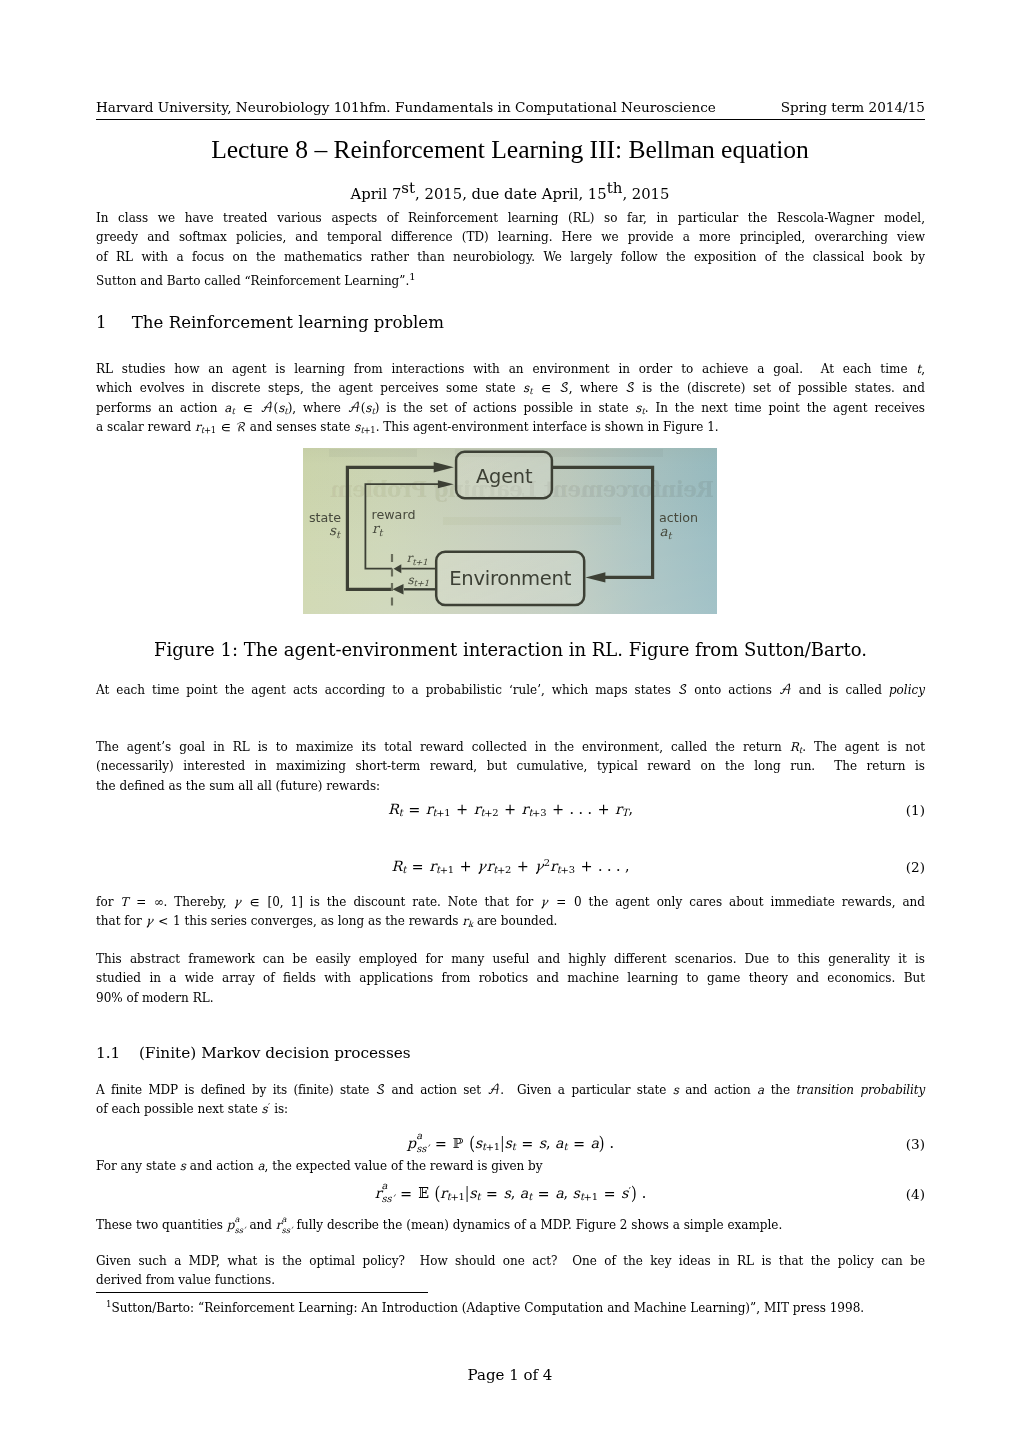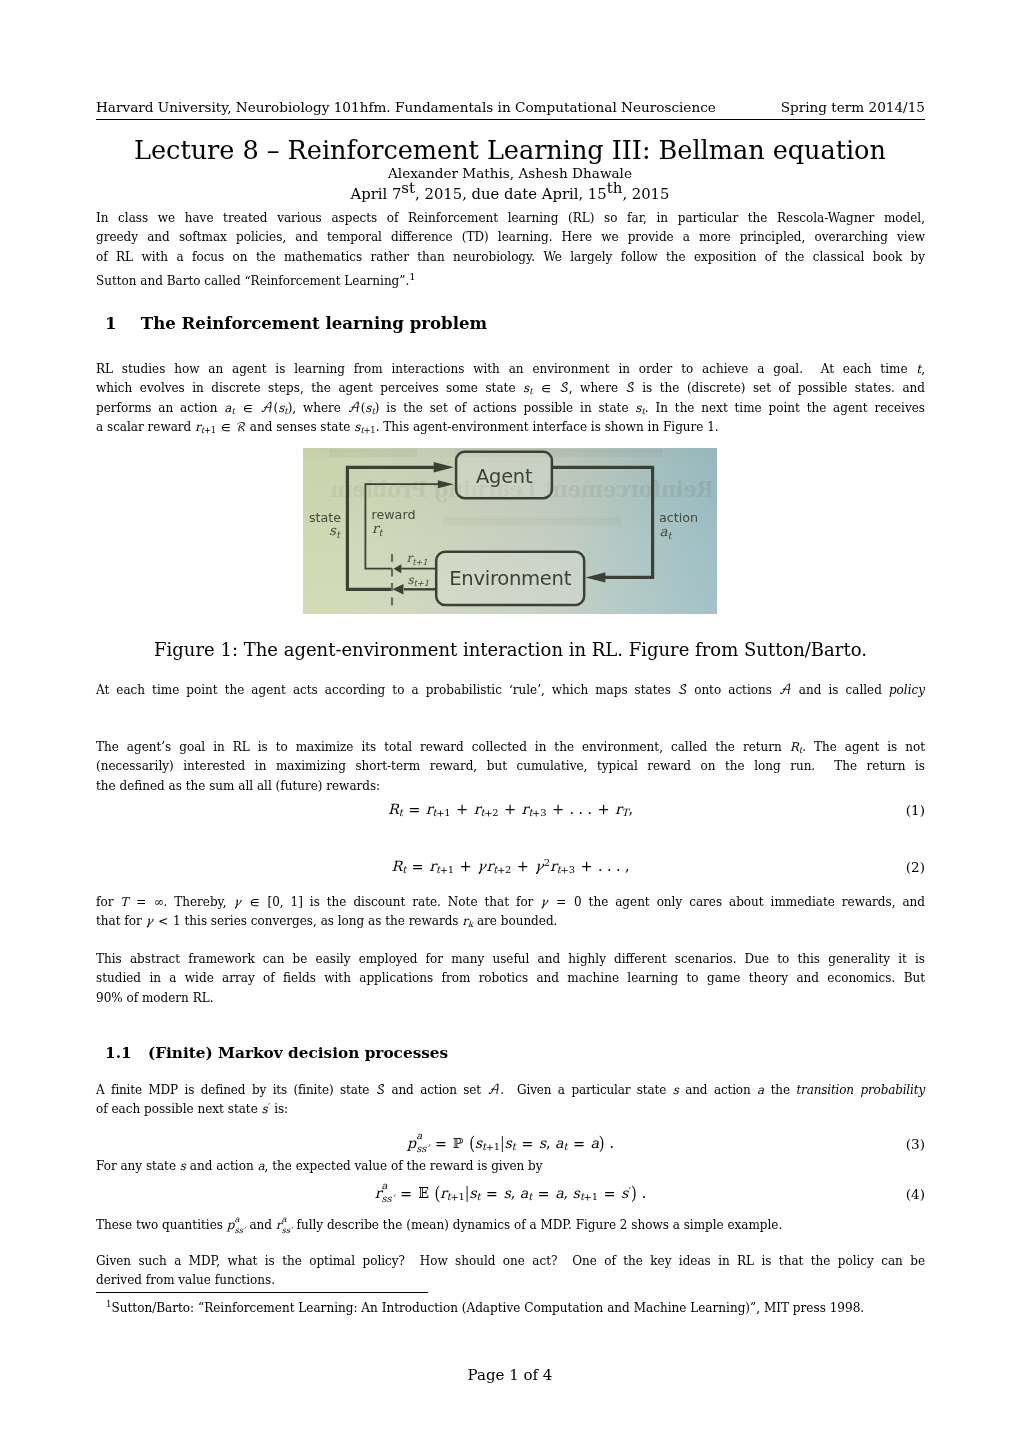--- a/index.html
+++ b/index.html
@@ -11,37 +11,37 @@
   
   .runhead{position:absolute;left:96px;top:98.5px;width:829px;
            font-size:13.6px;line-height:17px;
            border-bottom:1.1px solid #000;padding-bottom:3px;
            display:flex;justify-content:space-between;align-items:baseline;}
   .runhead .rh-left{white-space:nowrap;}
   .runhead .rh-right{white-space:nowrap;}
 
   
   .title{position:absolute;left:0;top:134px;width:1020px;text-align:center;
-         font-size:25.6px;line-height:32px;letter-spacing:-0.05px;}
+         font-size:25.6px;line-height:32px;letter-spacing:-0.05px;font-family:Liberation Serif, serif;}
   .authors{position:absolute;left:0;top:164px;width:1020px;text-align:center;
            font-size:13.6px;line-height:18px;}
   .dateline{position:absolute;left:0;top:184px;width:1020px;text-align:center;
             font-size:14.8px;line-height:20px;}
   .dateline sup{font-size:15px;vertical-align:super;line-height:0;}
 
   
   .para{position:absolute;left:96px;width:829px;
         font-size:12px;line-height:19.25px;text-align:justify;
         text-justify:inter-word;hyphens:none;}
   
   .ln{display:block;width:829px;height:19.25px;overflow:visible;
       text-align:justify;text-align-last:justify;}
   .ln.last{text-align-last:left;}
 
-  .sec{position:absolute;left:105px;width:829px;font-weight:bold;}
+  .sec{position:absolute;left:96px;width:829px;font-weight:normal;}
   .sec1{font-size:16.6px;line-height:22px;}
   .sec2{font-size:15.3px;line-height:20px;}
   .sec .num{display:inline-block;}
 
   
   .mi{font-family:"DejaVu Math TeX Gyre", serif;font-style:italic;}
   .mn{font-family:"DejaVu Math TeX Gyre", serif;font-style:normal;}
   .mcal{font-family:"DejaVu Math TeX Gyre", serif;font-style:normal;}
   .msub{font-size:0.70em;position:relative;top:0.25em;font-style:italic;
         font-family:"DejaVu Math TeX Gyre", serif;letter-spacing:0;}
@@ -84,21 +84,20 @@
 
 <div class="page">
 
   <div class="runhead">
     <span class="rh-left">Harvard University, Neurobiology 101hfm. Fundamentals in Computational Neuroscience</span>
     <span class="rh-right">Spring term 2014/15</span>
   </div>
 
   <div class="title">Lecture 8 – Reinforcement Learning III: Bellman equation</div>
 
-  <div class="authors">Alexander Mathis, Ashesh Dhawale</div>
 
   <div class="dateline"><span>April 7</span><sup>st</sup><span>, 2015, due date April, 15</span><sup>th</sup><span>, 2015</span></div>
 
   <div class="para" id="abstract" style="top:209px">
     <span class="ln">In class we have treated various aspects of Reinforcement learning (RL) so far, in particular the Rescola-Wagner model,</span>
     <span class="ln">greedy and softmax policies, and temporal difference (TD) learning. Here we provide a more principled, overarching view</span>
     <span class="ln">of RL with a focus on the mathematics rather than neurobiology. We largely follow the exposition of the classical book by</span>
     <span class="ln last"><span>Sutton and Barto called “Reinforcement Learning”.</span><sup class="fnmark">1</sup></span>
   </div>
 

